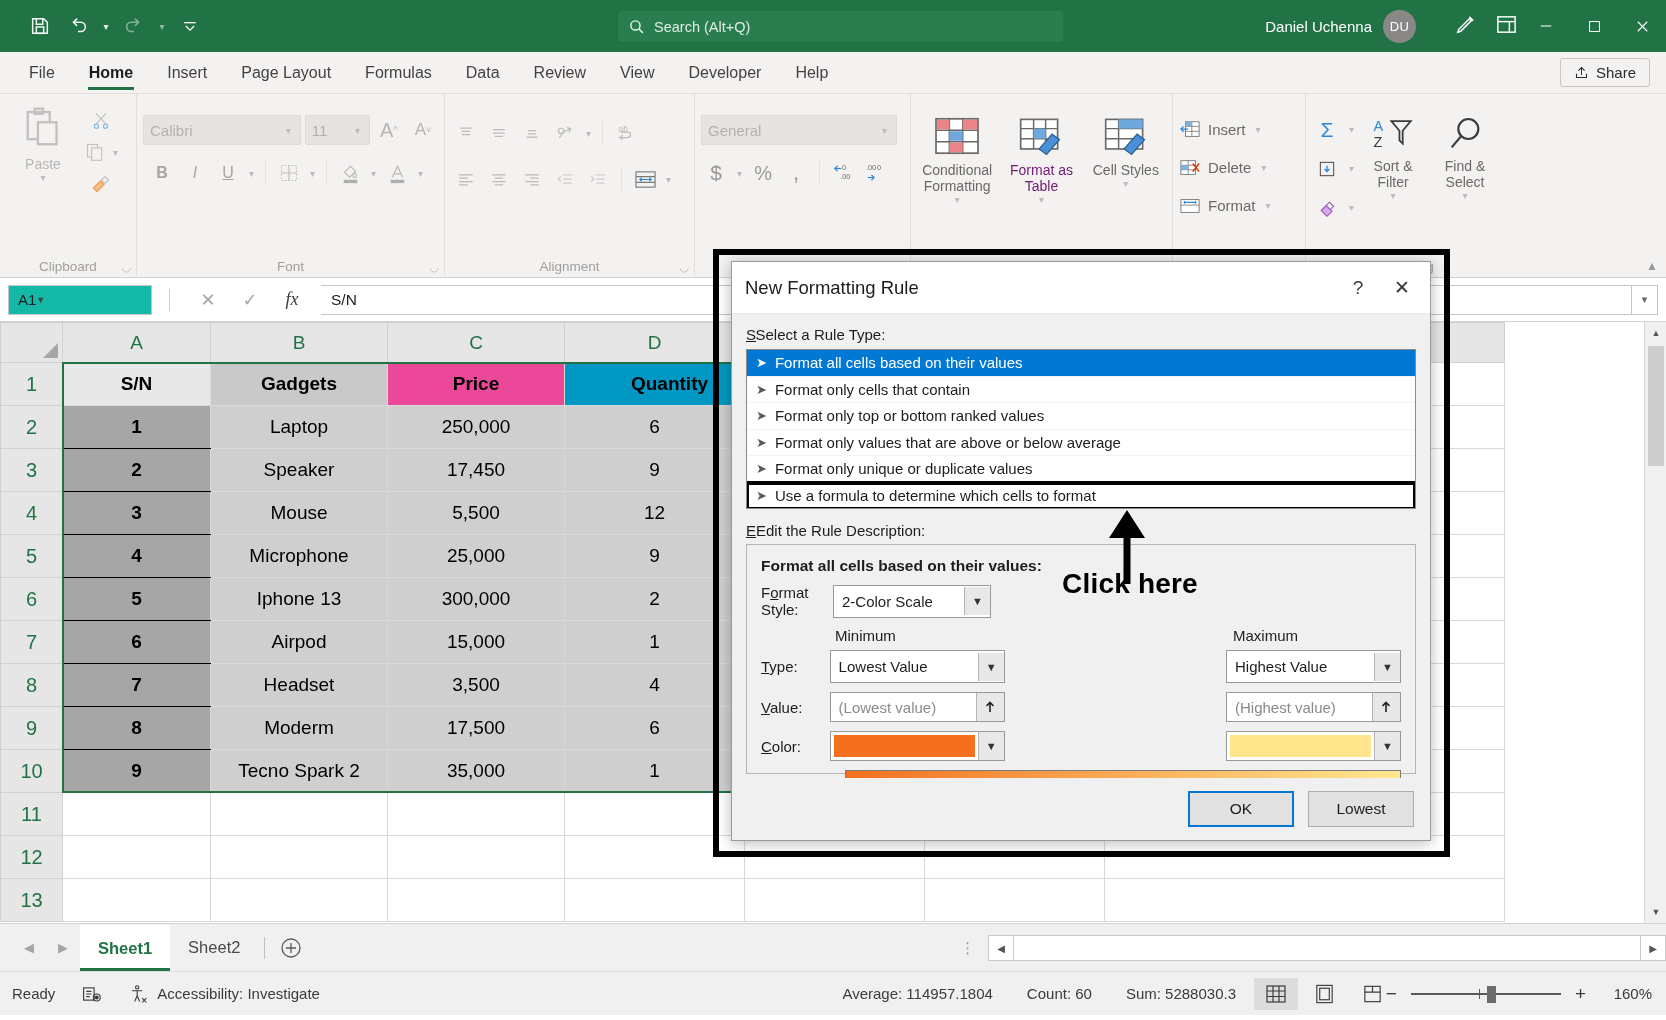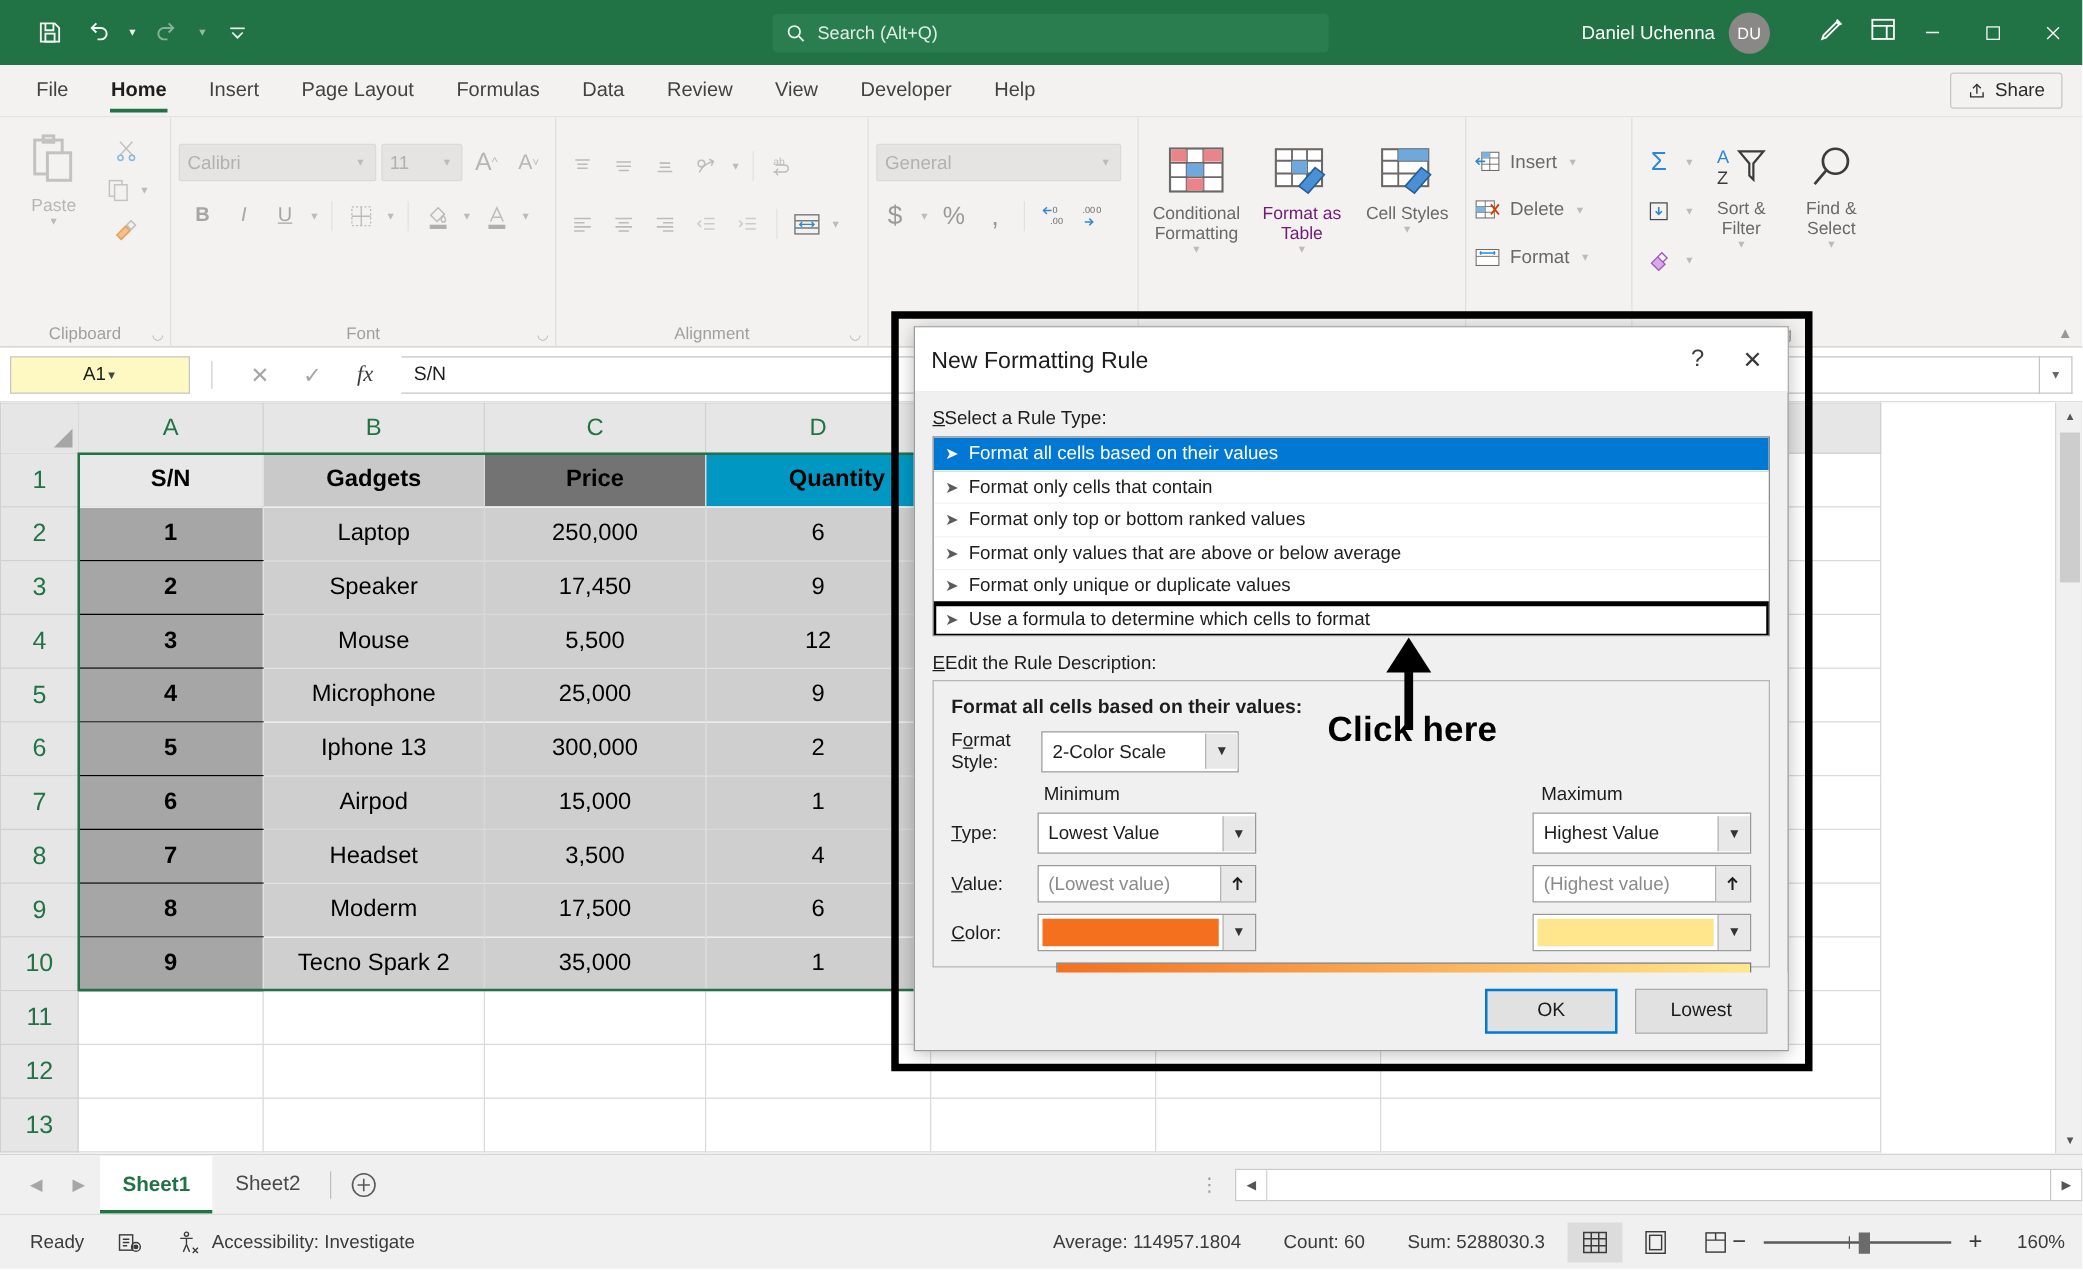--- a/index.html
+++ b/index.html
@@ -99,23 +99,23 @@
   .sep { width: 1px; height: 24px; background: #e3e1df; margin: 0 5px; }
   .cellsbtn { display: flex; align-items: center; gap: 7px; height: 33px; font-size: 15px; color: #6b6967; }
   .editrow { display:flex; align-items:center; gap:4px; height:33px; }
 
   
   .formulabar {
     height: 44px; background: #ffffff; display: flex; align-items: center;
     padding: 0 8px; gap: 0; border-bottom: 1px solid #d4d4d4;
   }
   .namebox {
-    width: 144px; height: 30px; border: 1px solid #c6c6c6; background: #fef9c3;
+    width: 144px; height: 30px; border: 1px solid #c6c6c6; background: #14b8a6;
     display: flex; align-items: center; padding: 0 9px; font-size: 15px; color: #1d1d1d;
-    justify-content: center;
+    justify-content: flex-start;
   }
   .fb-sep { width: 1px; height: 22px; background: #d0d0d0; margin: 0 17px; }
   .fb-icon { width: 42px; height: 30px; display: flex; align-items: center; justify-content: center; font-size: 18px; color: #a6a6a6; }
   .fb-input {
     flex: 1; height: 30px; border: 1px solid #c6c6c6; border-left: none; background: #fff;
     display: flex; align-items: center; padding: 0 10px; font-size: 15.5px; color: #1d1d1d;
     margin-left: 8px;
   }
   .fb-expand { width: 26px; height: 30px; display:flex; align-items:center; justify-content:center; color:#666; font-size:11px; border:1px solid #c6c6c6; border-left:none;}
 
@@ -177,21 +177,21 @@
   .hscroll-area {
     position: absolute; left: 960px; right: 0; top: 6px; height: 36px; display: flex; align-items: center;
   }
   .hs-dots { color: #9a9a9a; font-size: 15px; letter-spacing: 1px; margin-right: 12px; }
   .hs-btn { width: 26px; height: 26px; border: 1px solid #c9c9c9; background:#fff; display:flex; align-items:center; justify-content:center; font-size:10px; color:#555;}
   .hs-track { flex: 1; height: 26px; background: #fff; border-top:1px solid #c9c9c9; border-bottom:1px solid #c9c9c9; }
 
   
   .statusbar {
     height: 44px; background: #f0f0f0; display: flex; align-items: center;
-    padding: 0 24px; font-size: 15px; color: #3b3b3b; border-top: 1px solid #dcdcdc;
+    padding: 0 12px; font-size: 15px; color: #3b3b3b; border-top: 1px solid #dcdcdc;
     position: relative;
   }
   .sb-item { display: flex; align-items: center; gap: 9px; margin-right: 26px; }
   .sb-stats { position: absolute; right: 430px; display: flex; gap: 34px; font-size: 15px; color: #3b3b3b; }
   .viewbtns { position: absolute; right: 272px; display: flex; gap: 4px; }
   .vbtn { width: 44px; height: 32px; display: flex; align-items: center; justify-content: center; }
   .vbtn.sel { background: #dcdcdc; }
   .zoomarea { position: absolute; right: 14px; display: flex; align-items: center; gap: 14px; }
   .zslider { width: 150px; height: 18px; position: relative; }
   .ztrack { position: absolute; top: 8px; left: 0; right: 0; height: 2px; background: #5a5a5a; }
@@ -756,21 +756,21 @@
         <th style="width:177px">C</th>
         <th style="width:180px">D</th>
         <th style="width:180px">E</th>
         <th style="width:180px">F</th>
         <th style="width:400px"></th>
       </tr>
       <tr>
         <td class="rowhead">1</td>
         <td class="cell hdr hdr-sn" style="background: rgb(232, 232, 232);">S/N</td>
         <td class="cell hdr hdr-gad" style="background: rgb(201, 201, 201);">Gadgets</td>
-        <td class="cell hdr hdr-price" style="background: #737373;">Price</td>
+        <td class="cell hdr hdr-price" style="background: #ec4899;">Price</td>
         <td class="cell hdr hdr-qty" style="background: rgb(0, 152, 195);">Quantity</td>
         <td class="cell hdr hdr-plain" style="background: rgb(201, 201, 201);"></td>
         <td class="cell hdr hdr-plain" style="background: rgb(201, 201, 201);"></td>
         <td class="cell empty"></td>
       </tr>
       <tr>
         <td class="rowhead">2</td>
         <td class="cell sn" style="background: rgb(166, 166, 166);">1</td>
         <td class="cell dat" style="background: rgb(207, 207, 207);">Laptop</td>
         <td class="cell dat" style="background: rgb(207, 207, 207);">250,000</td>

